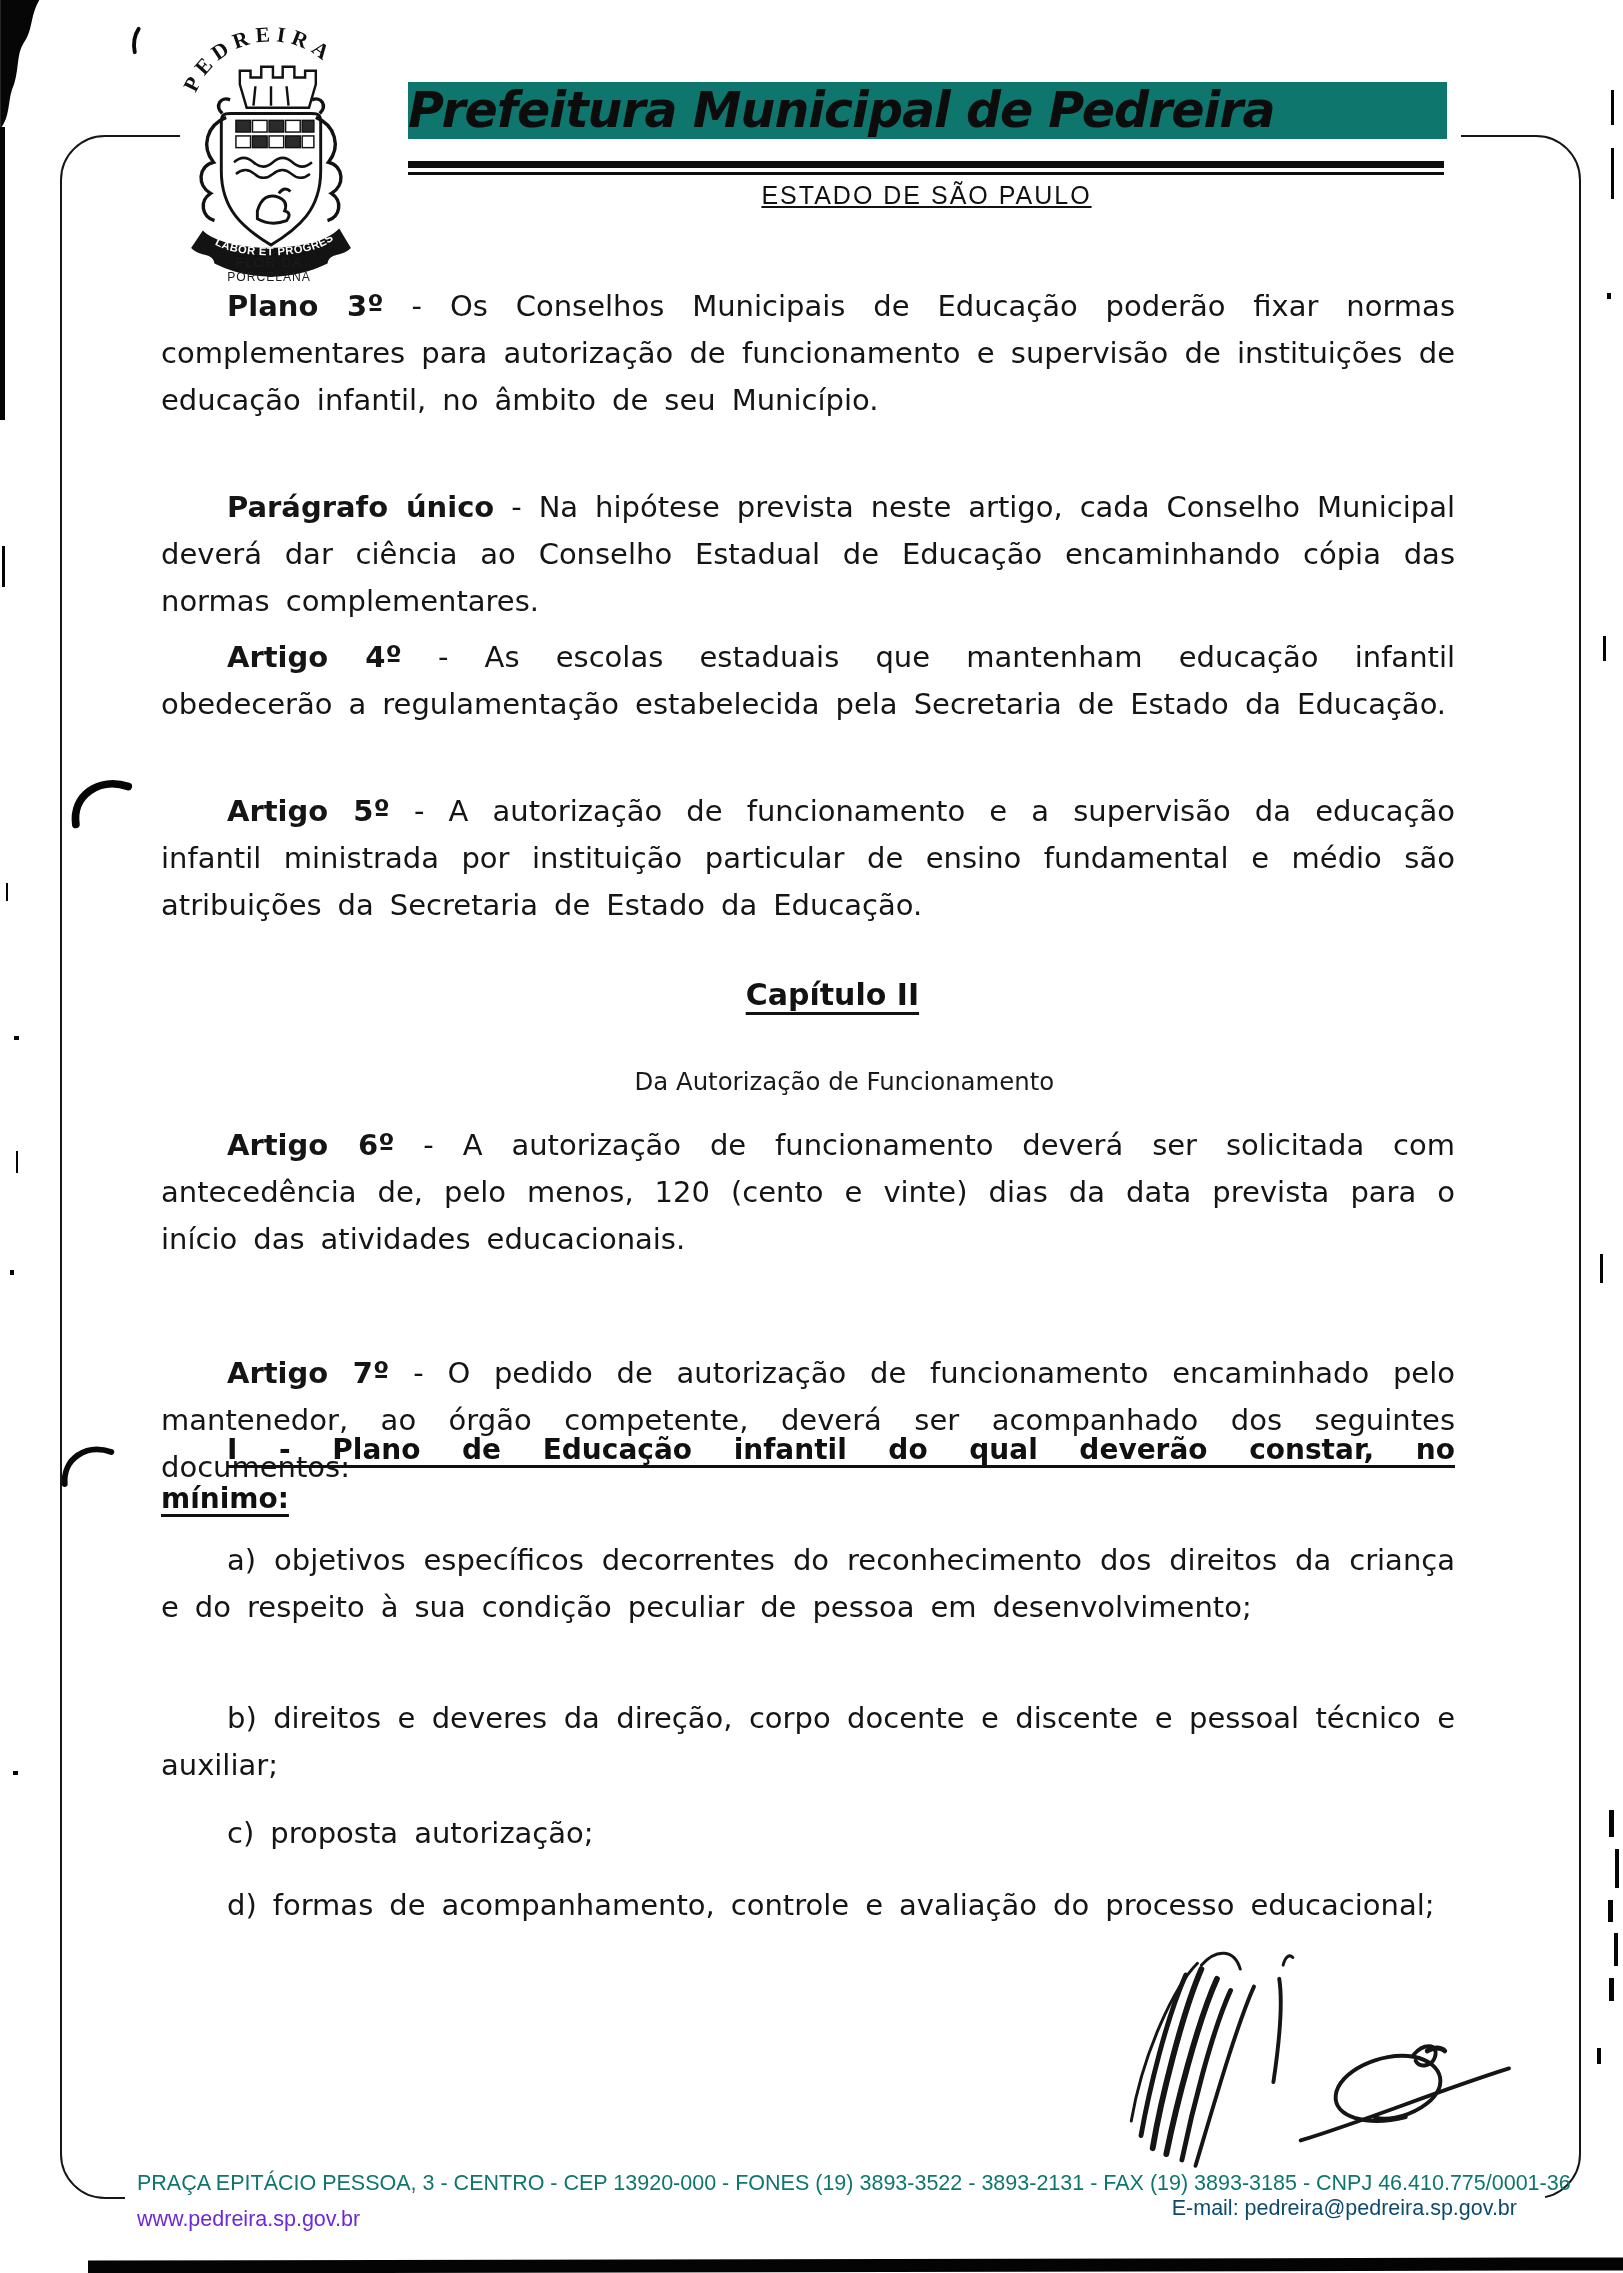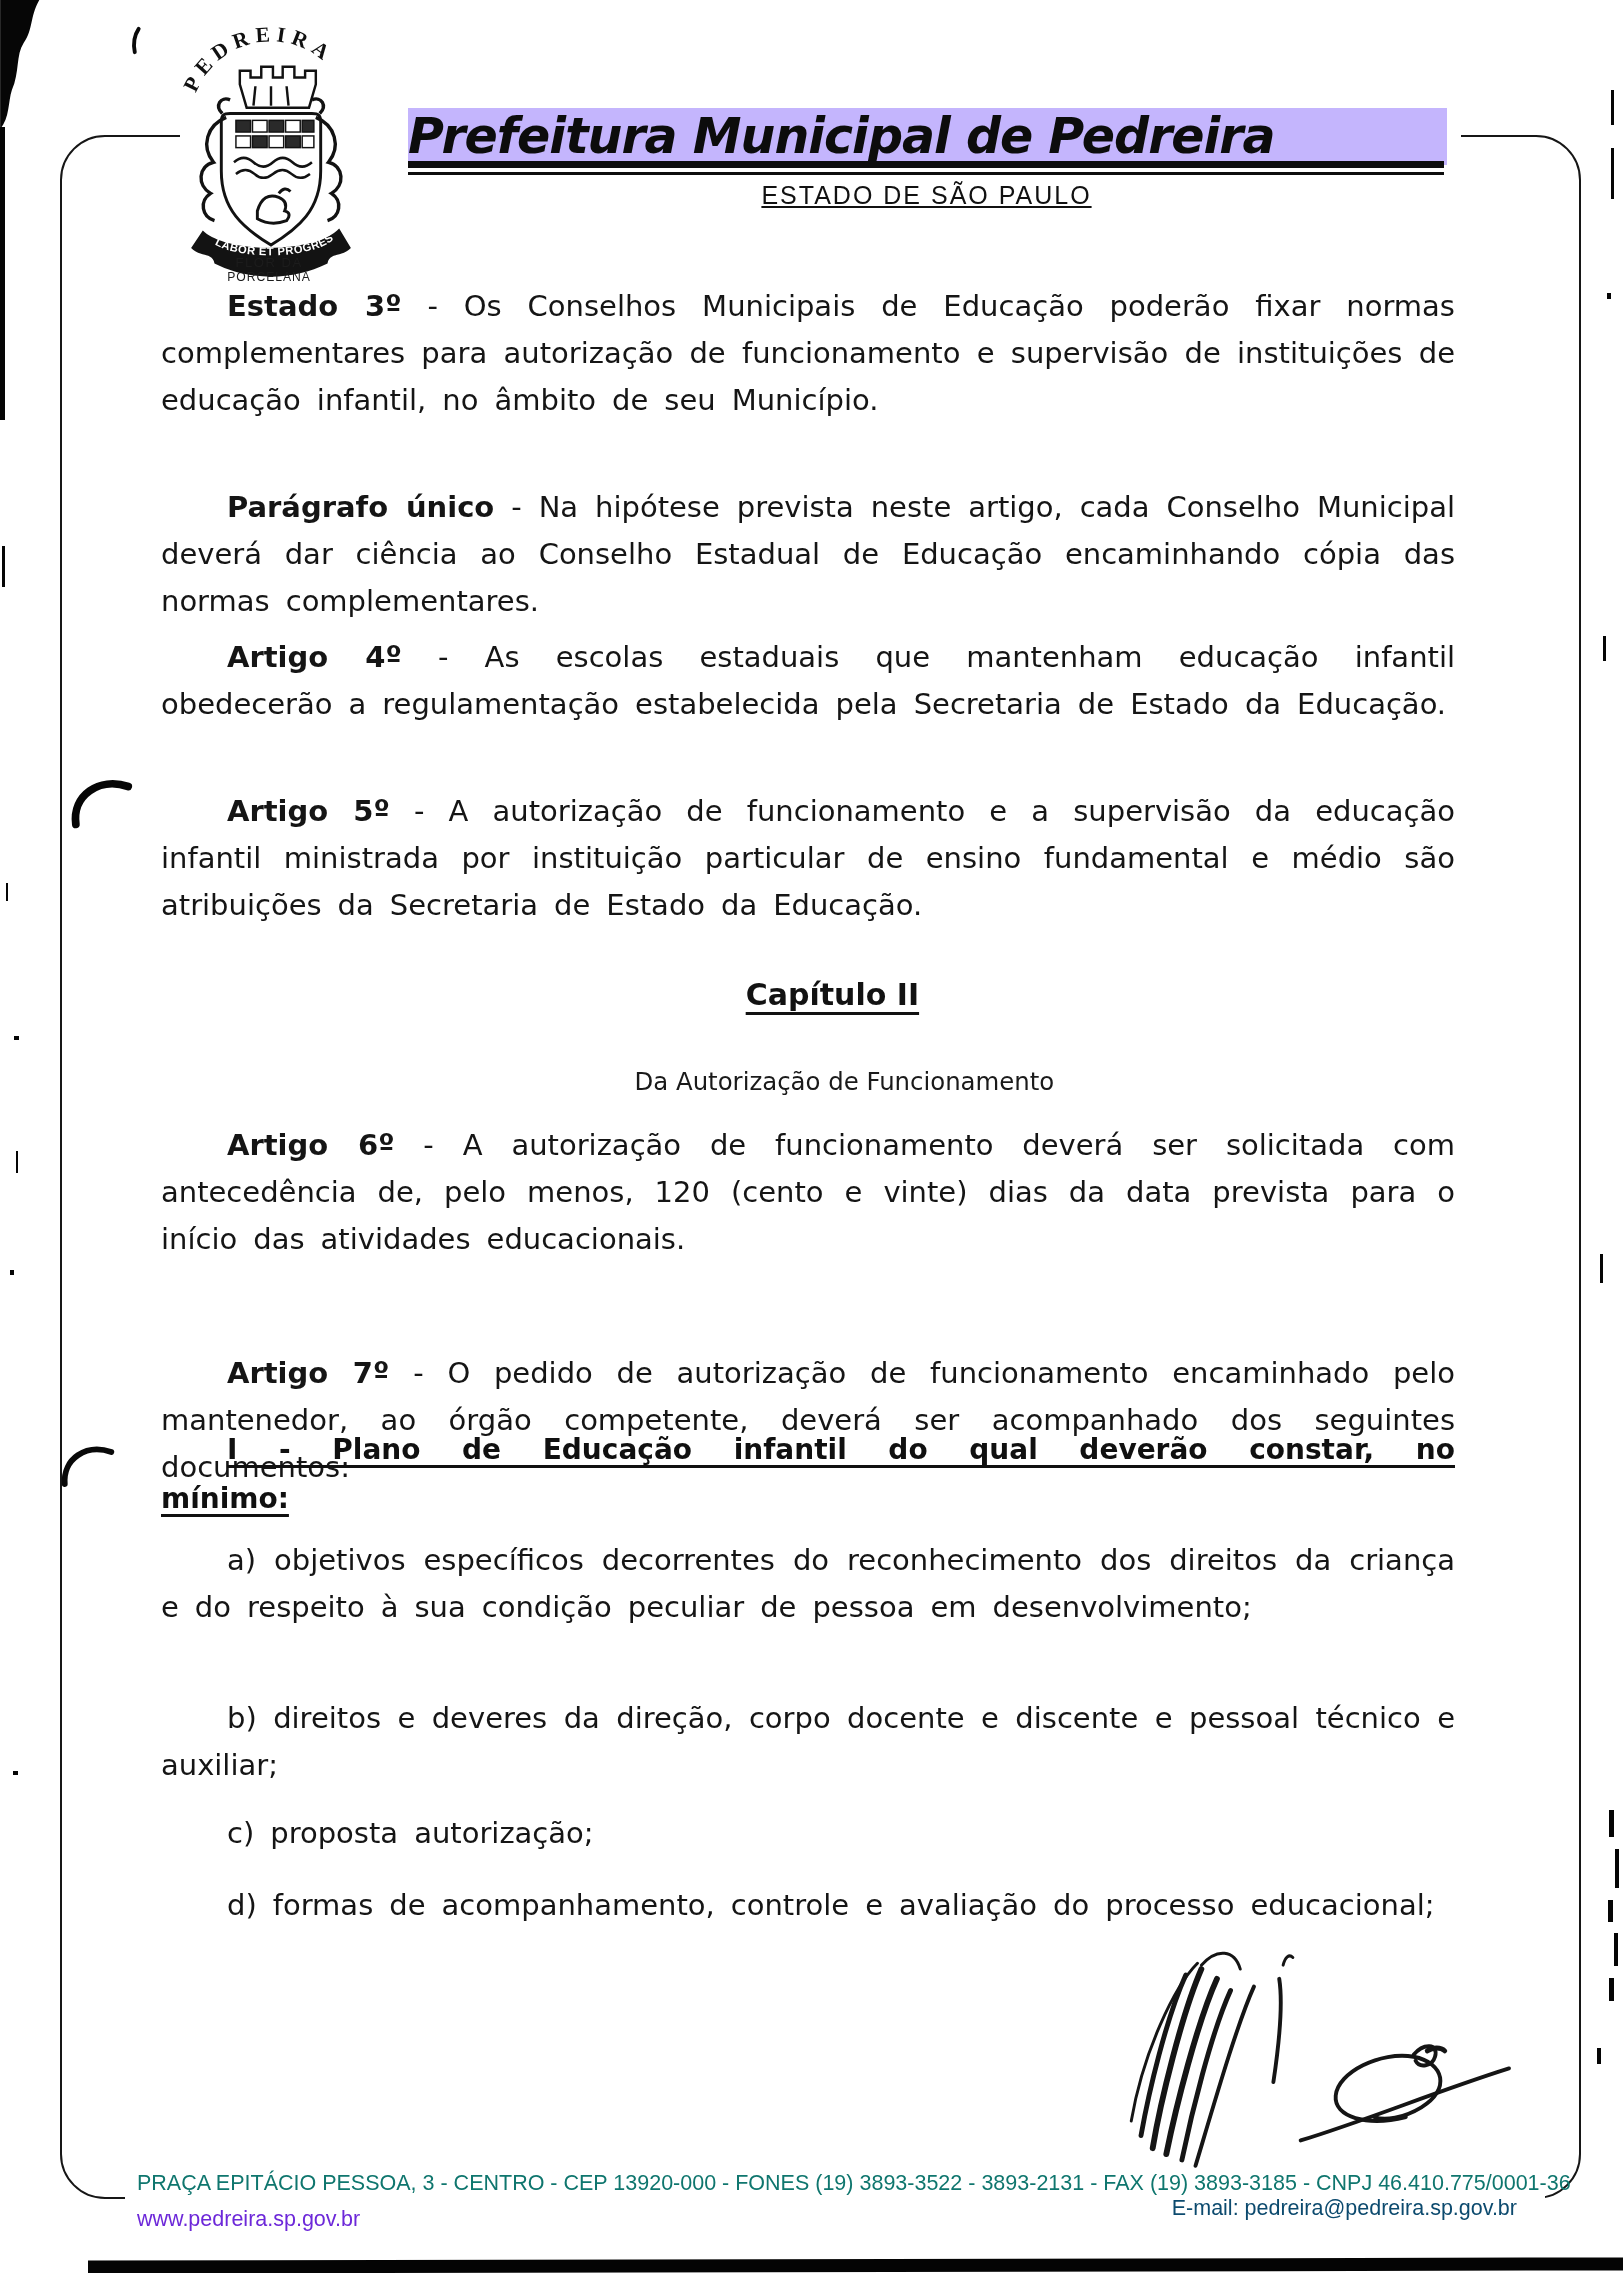--- a/index.html
+++ b/index.html
@@ -8,21 +8,21 @@
     font-family:"DejaVu Sans",sans-serif;color:#141414;
   }
   
   #frame{
     position:absolute;left:60px;top:135px;width:1517px;height:2060px;
     border:2.9px solid #161616;border-radius:45px;z-index:1;
   }
   .frame-cover{position:absolute;background:#ffffff;z-index:2;}
   
   #crest{position:absolute;left:154px;top:19.5px;z-index:3;}
-  #title-wrap{position:absolute;left:408px;top:82px;width:1039px;z-index:3;background:#c4b5fd;margin-top:26px;}
+  #title-wrap{position:absolute;left:408px;top:82px;width:1039px;z-index:3;background:#0f766e;}
   #title{
     font-family:"DejaVu Sans",sans-serif;font-weight:bold;font-style:italic;
     font-size:49px;letter-spacing:-1px;white-space:nowrap;color:#0c0c0c;
   }
   .title-rule1{position:absolute;left:408px;top:161px;width:1036px;height:6.8px;background:#0d0d0d;z-index:3;}
   .title-rule2{position:absolute;left:408px;top:172px;width:1036px;height:2.9px;background:#0d0d0d;z-index:3;}
   #state-line{
     position:absolute;left:624px;top:181px;width:605px;text-align:center;z-index:3;
     font-family:"Liberation Sans",sans-serif;font-size:25px;letter-spacing:2px;color:#111;text-decoration:underline;
   }
@@ -142,21 +142,21 @@
 
   <div id="title-wrap">
     <div id="title">Prefeitura Municipal de Pedreira</div>
   </div>
   <div class="title-rule1"></div>
   <div class="title-rule2"></div>
   <div id="state-line">ESTADO DE SÃO PAULO</div>
 
   <div id="body-abs">
 
-    <p class="para" style="top:283px"><b>Estado 3º</b><span> - Os Conselhos Municipais de Educação poderão fixar normas complementares para autorização de funcionamento e supervisão de instituições de educação infantil, no âmbito de seu Município.</span></p>
+    <p class="para" style="top:283px"><b>Plano 3º</b><span> - Os Conselhos Municipais de Educação poderão fixar normas complementares para autorização de funcionamento e supervisão de instituições de educação infantil, no âmbito de seu Município.</span></p>
 
     <p class="para" style="top:484px"><b>Parágrafo único</b><span> - Na hipótese prevista neste artigo, cada Conselho Municipal deverá dar ciência ao Conselho Estadual de Educação encaminhando cópia das normas complementares.</span></p>
 
     <p class="para" style="top:634px"><b>Artigo 4º</b><span> - As escolas estaduais que mantenham educação infantil obedecerão a regulamentação estabelecida pela Secretaria de Estado da Educação.</span></p>
 
     <p class="para" style="top:788px"><b>Artigo 5º</b><span> - A autorização de funcionamento e a supervisão da educação infantil ministrada por instituição particular de ensino fundamental e médio são atribuições da Secretaria de Estado da Educação.</span></p>
 
     <h2 class="chapter-title" style="top:975px">Capítulo II</h2>
     <div class="chapter-sub" style="top:1053px">Da Autorização de Funcionamento</div>
 

